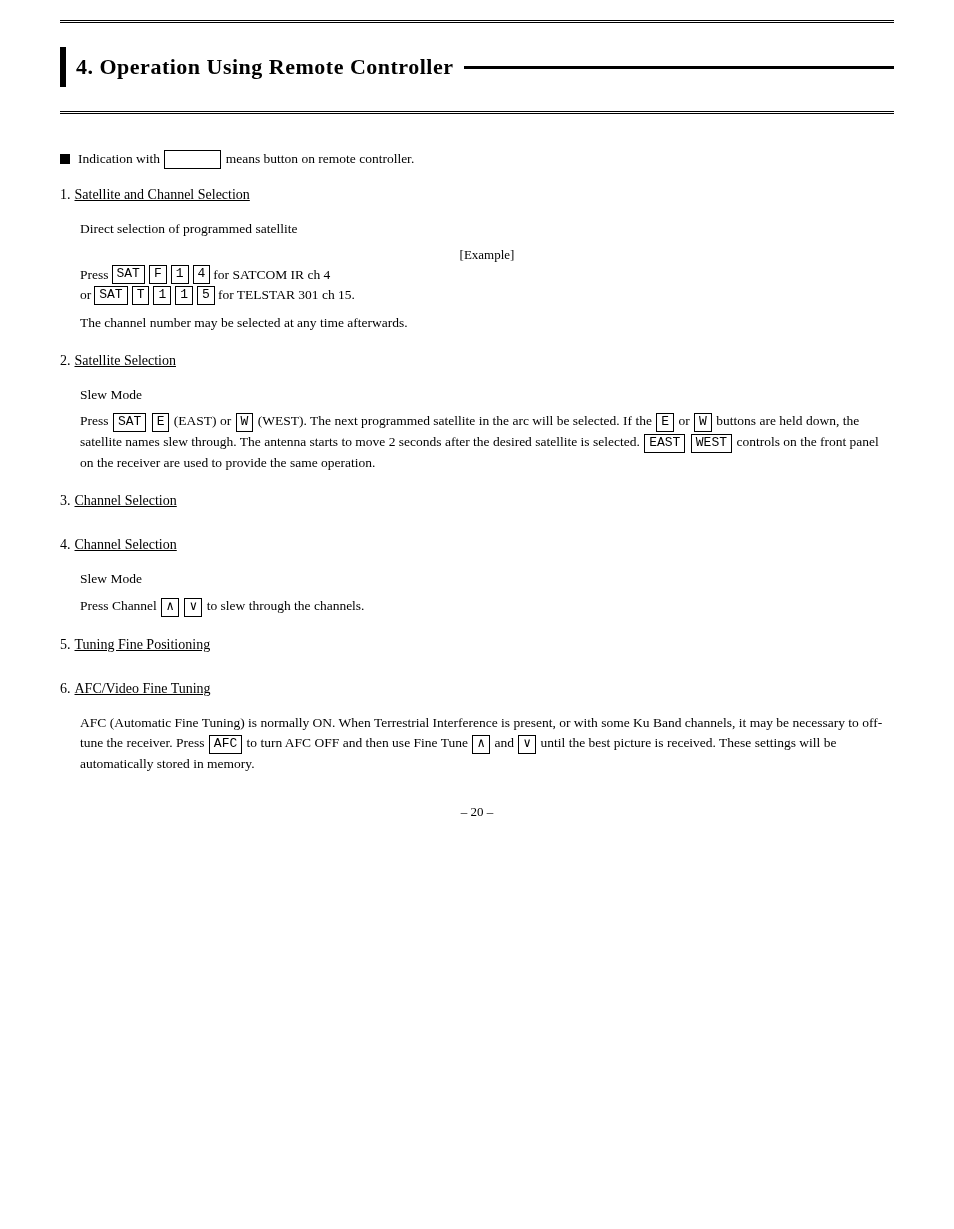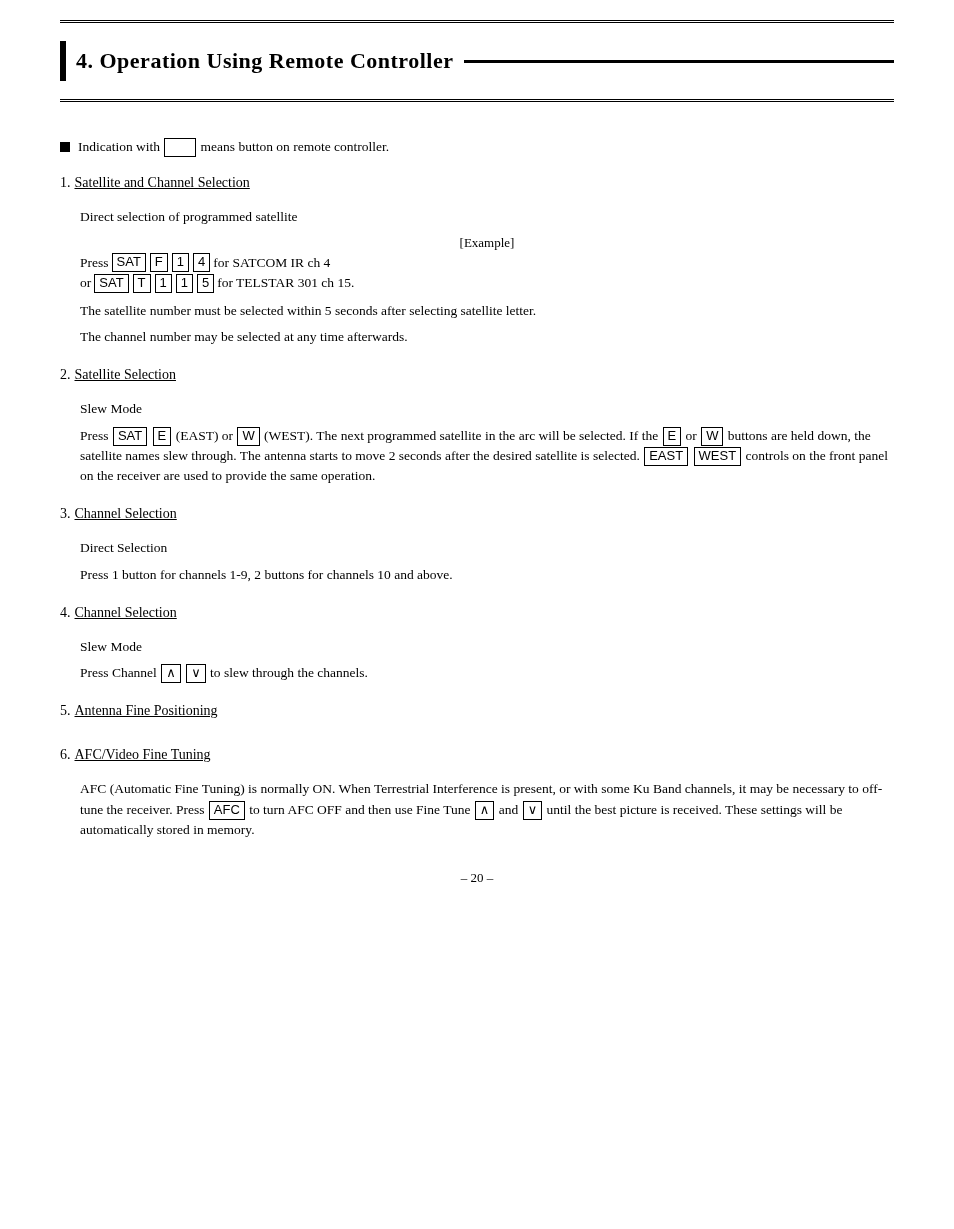--- a/index.html
+++ b/index.html
@@ -17,21 +17,21 @@
       min-height: 1229px;
       padding: 20px 60px 40px 60px;
     }
 
     .page-header {
       display: flex;
       align-items: center;
       margin-bottom: 16px;
       border-top: 3px double #000;
       border-bottom: 3px double #000;
-      padding: 18px 0;
+      padding: 24px 0;
     }
 
     .page-header-left-bar {
       width: 6px;
       height: 40px;
       background: #000;
       margin-right: 10px;
     }
 
     .page-title {
@@ -62,21 +62,21 @@
       display: inline-block;
       margin-right: 8px;
       flex-shrink: 0;
     }
 
     .btn-box {
       display: inline-block;
       border: 1.5px solid #000;
       padding: 0px 4px;
       font-size: 13px;
-      font-family: Liberation Sans, sans-serif;
+      font-family: Liberation Mono, monospace;
       margin: 0 1px;
       line-height: 1.3;
     }
 
     .section {
       margin-bottom: 20px;
     }
 
     .section-title {
       font-size: 14px;
@@ -174,23 +174,20 @@
         <span class="btn-box">SAT</span>
         <span class="btn-box">T</span>
         <span class="btn-box">1</span>
         <span class="btn-box">1</span>
         <span class="btn-box">5</span>
         <span>for TELSTAR 301 ch 15.</span>
       </div>
     </div>
 
     <p>
-      The satellite number must be selected within 5 seconds after selecting satellite letter.
-    </p>
-    <p>
       The channel number may be selected at any time afterwards.
     </p>
   </div>
 </div>
 
 <div class="section">
   <div class="section-heading-row">
     <span class="section-number">2.</span>
     <span class="section-title">Satellite Selection</span>
   </div>
@@ -209,47 +206,41 @@
       controls on the front panel on the receiver are used to provide the same operation.
     </p>
   </div>
 </div>
 
 <div class="section">
   <div class="section-heading-row">
     <span class="section-number">3.</span>
     <span class="section-title">Channel Selection</span>
   </div>
-  <div class="section-body">
-    <p class="subsection-title">Direct Selection</p>
-    <p>
-      Press 1 button for channels 1-9, 2 buttons for channels 10 and above.
-    </p>
-  </div>
 </div>
 
 <div class="section">
   <div class="section-heading-row">
     <span class="section-number">4.</span>
     <span class="section-title">Channel Selection</span>
   </div>
   <div class="section-body">
     <p class="subsection-title">Slew Mode</p>
     <p>
       Press Channel <span class="btn-box">∧</span>
       <span class="btn-box">∨</span>
       to slew through the channels.
     </p>
   </div>
 </div>
 
 <div class="section">
   <div class="section-heading-row">
     <span class="section-number">5.</span>
-    <span class="section-title">Antenna Fine Positioning</span>
+    <span class="section-title">Tuning Fine Positioning</span>
   </div>
 </div>
 
 <div class="section">
   <div class="section-heading-row">
     <span class="section-number">6.</span>
     <span class="section-title">AFC/Video Fine Tuning</span>
   </div>
   <div class="section-body">
     <p>

